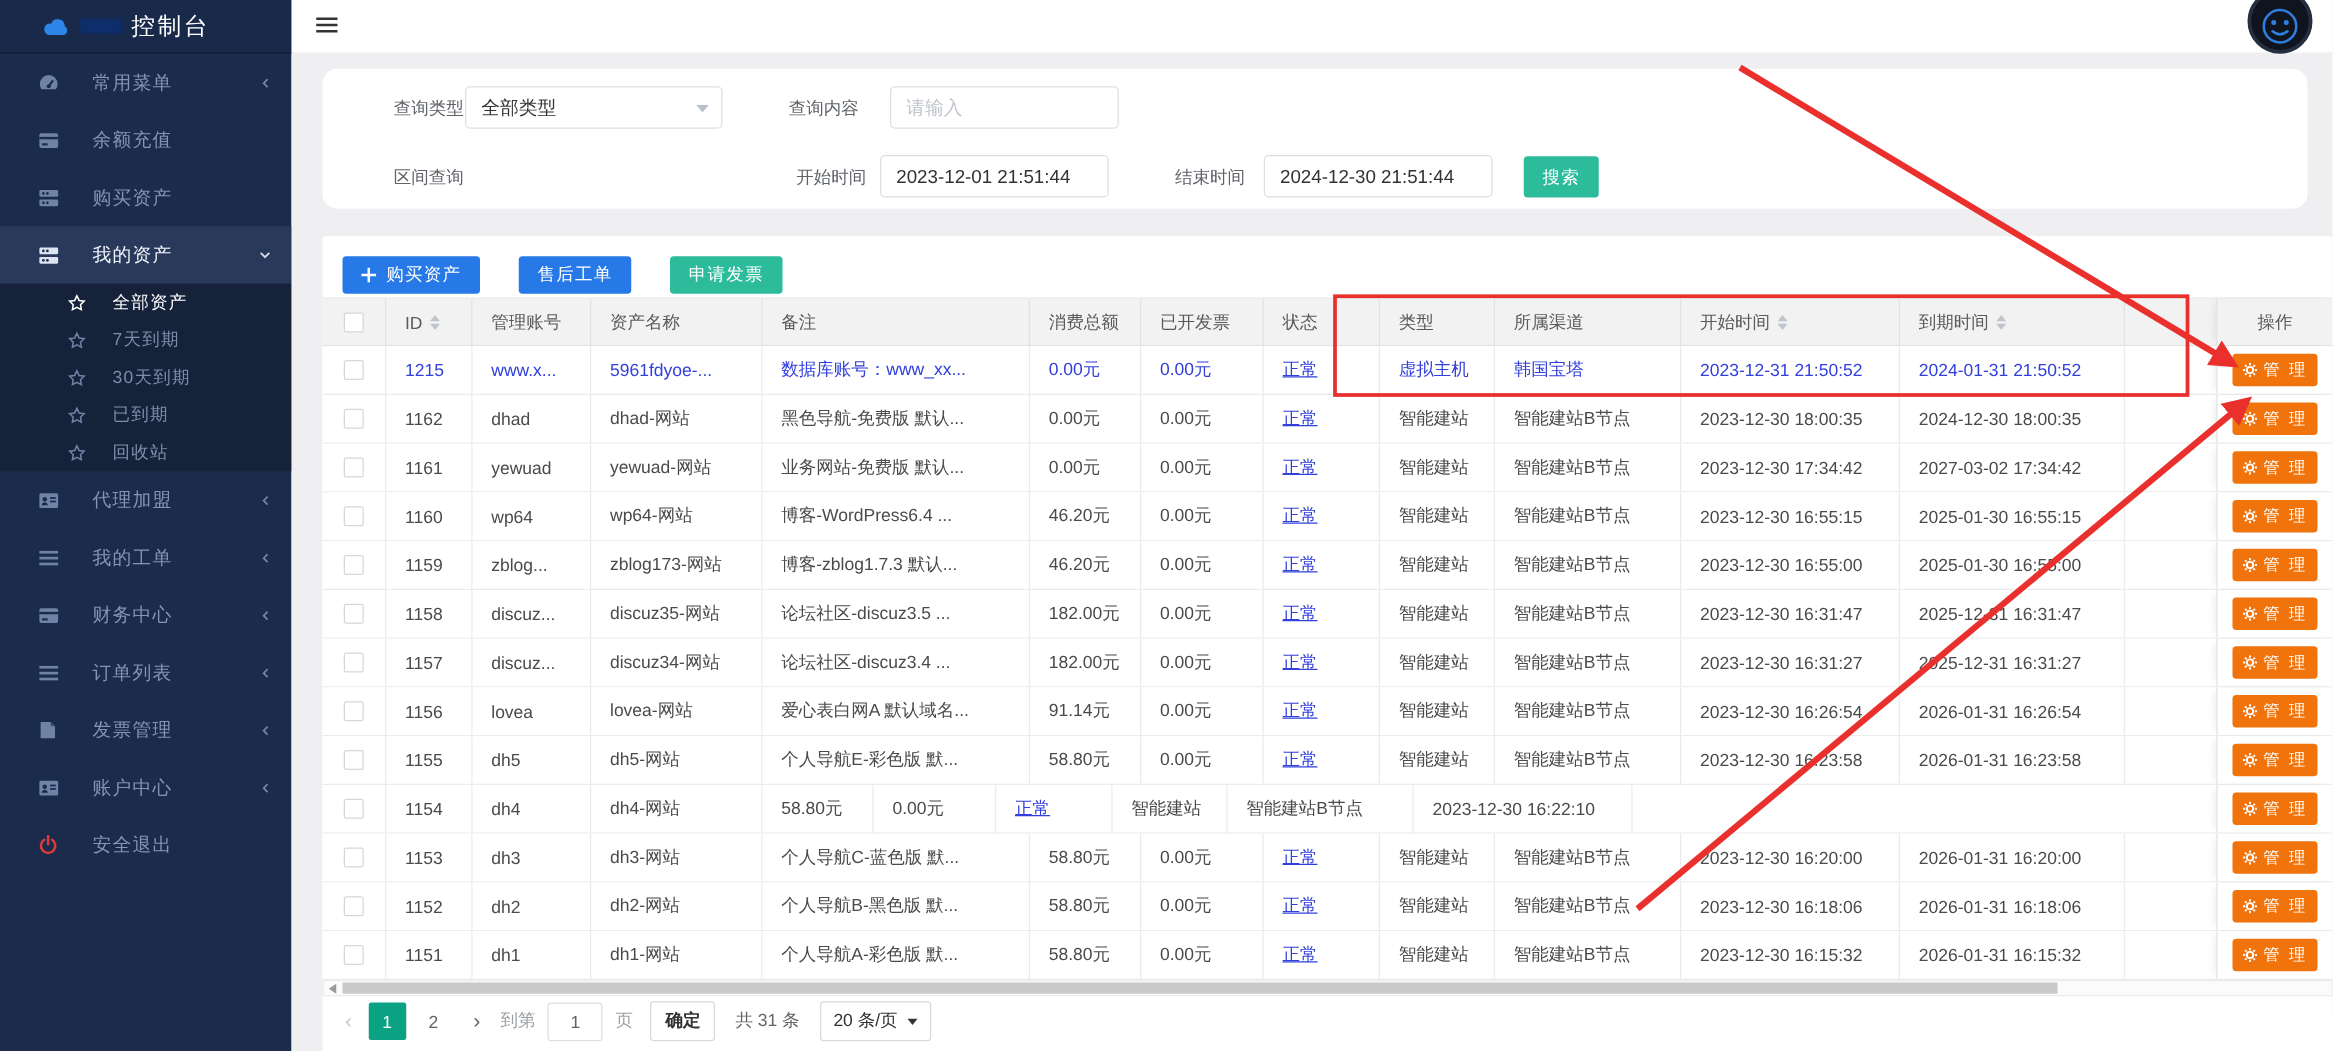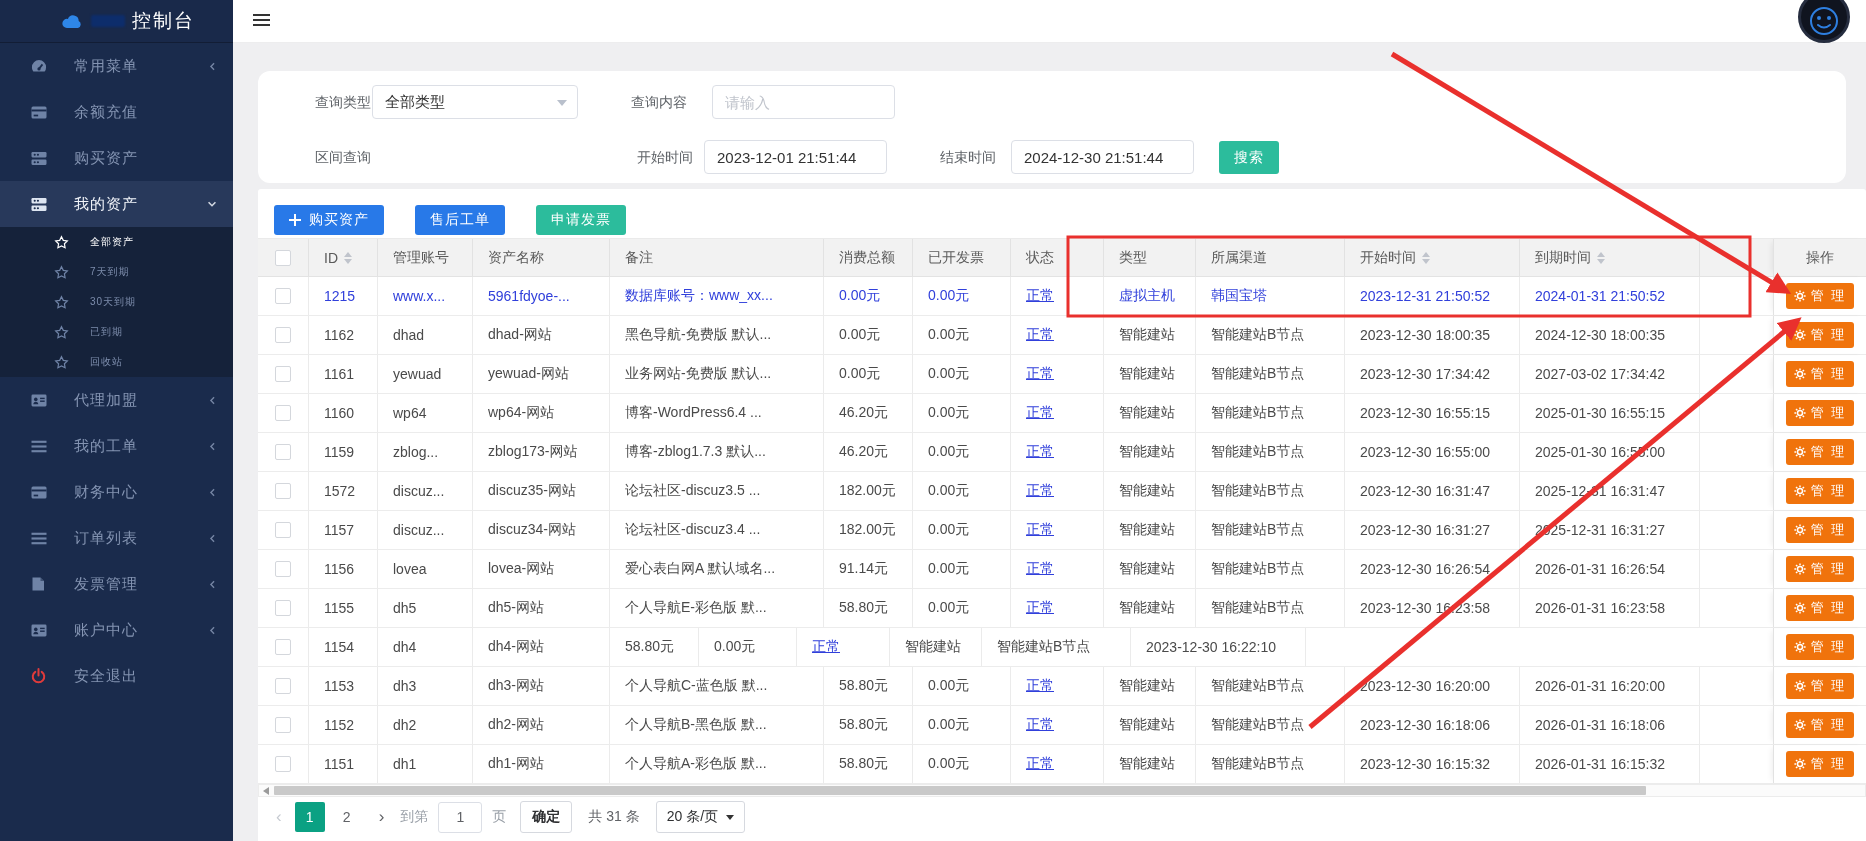--- a/index.html
+++ b/index.html
@@ -1,46 +1,46 @@
 <!DOCTYPE html>
 <html style="--accent-blue: #2879e8; --accent-teal: #2cbc9c; --link-blue: #3140db; --manage-orange: #f0730c; --active-page-teal: #0ba183; --annotation-red: #e9302d;"><head>
 <meta charset="utf-8">
 <style>
   * { margin:0; padding:0; box-sizing:border-box; }
   html,body { width:1866px; height:841px; overflow:hidden; }
   body { font-family:"Liberation Sans","DejaVu Sans",sans-serif; background:#efeff1; position:relative; }
 
   
   .sidebar { position:absolute; left:0; top:0; width:233px; height:841px; background:#1a2b4c; z-index:2; }
-  .logo { height:43px; display:flex; align-items:center; padding-left:60px; background:#19294a; border-bottom:1px solid rgba(0,0,0,.28); gap:7px; cursor:pointer; }
+  .logo { height:43px; display:flex; align-items:center; padding-left:33px; background:#19294a; border-bottom:1px solid rgba(0,0,0,.28); gap:7px; cursor:pointer; }
   .logo-redact { width:34px; height:12px; background:#0d2d6b; border-radius:2px; filter:blur(1.2px); }
   .logo-title { color:#ffffff; font-size:19px; letter-spacing:2px; }
   .nav { display:flex; flex-direction:column; }
   .nav-item { position:relative; display:flex; align-items:center; color:#8494b2; font-size:15px; cursor:pointer; padding-left:30px; letter-spacing:1px; }
   .nav-item.top { height:46px; }
   .nav-item .nav-icon { width:20px; height:16px; margin-right:24px; display:flex; align-items:center; color:#6f83a6; flex:none; }
   .nav-item.active-parent { background:#28395b; color:#f2f5fa; }
   .nav-item.active-parent .nav-icon { color:#dde5f1; }
-  .nav-item.sub { height:30px; background:#15223a; padding-left:54px; font-size:10px; color:#7d8dac; }
+  .nav-item.sub { height:30px; background:#15223a; padding-left:54px; font-size:14px; color:#7d8dac; }
   .nav-item.sub .nav-icon { width:15px; margin-right:21px; }
   .nav-item.sub.active-sub { color:#ffffff; }
   .nav-item.sub.active-sub .nav-icon { color:#ffffff; }
   .chev { position:absolute; right:15px; display:flex; opacity:.85; }
   .power-icon { color:#e03b3b !important; }
 
   
   .main { position:absolute; left:233px; top:0; width:1633px; height:841px; }
   .topbar { height:43px; background:#ffffff; position:relative; border-bottom:1px solid #ededee; }
   .hamburger { position:absolute; left:20px; top:14px; width:17px; cursor:pointer; }
   .hamburger i { display:block; height:2px; background:#333; margin-bottom:3px; }
   .avatar { position:absolute; right:16px; top:-9px; width:52px; height:52px; border-radius:50%; background:#10141f; border:3px solid #262d3f; cursor:pointer; overflow:hidden; }
   .content { position:absolute; top:43px; left:0; right:0; bottom:0; }
 
   
-  .filter-card { position:absolute; left:25px; top:12px; width:1588px; height:112px; background:#fff; border-radius:12px;margin-top:16px; }
+  .filter-card { position:absolute; left:25px; top:12px; width:1588px; height:112px; background:#fff; border-radius:12px; }
   .flabel { position:absolute; font-size:14px; color:#5f6368; height:34px; line-height:34px; white-space:nowrap; }
   .fselect, .finput { position:absolute; height:34px; border:1px solid #dcdfe6; border-radius:4px; background:#fff; font-size:15px; color:#333; display:flex; align-items:center; padding:0 26px 0 12px; cursor:pointer; white-space:nowrap; }
   .finput { cursor:text; padding-right:12px; font-family:inherit; }
   .finput::placeholder { color:#c0c4cc; }
   .sel-caret { position:absolute; right:10px; top:14px; width:0; height:0; border-left:5px solid transparent; border-right:5px solid transparent; border-top:6px solid #b9c0cc; }
   .search-btn { position:absolute; left:961px; top:70px; height:33px; padding:0 15px; background:var(--accent-teal); color:#fff; border:none; border-radius:3px; font-size:14px; cursor:pointer; letter-spacing:1px; }
 
   
   .main-card { position:absolute; left:25px; top:146px; width:1608px; height:652px; background:#fff; border-radius:3px 3px 0 0; }
   .toolbar { position:absolute; top:16px; left:16px; display:flex; gap:31px; }
@@ -576,21 +576,21 @@
                     </g>
                   </svg>
                   <span>管 理</span>
                 </button>
               </div>
             </div>
             <div class="trow">
               <div class="cell cb">
                 <span class="checkbox"></span>
               </div>
-              <div class="cell" style="width:69px">1572</div>
+              <div class="cell" style="width:69px">1158</div>
               <div class="cell" style="width:95px">discuz...</div>
               <div class="cell" style="width:137px">discuz35-网站</div>
               <div class="cell" style="width:214px">论坛社区-discuz3.5 ...</div>
               <div class="cell" style="width:89px">182.00元</div>
               <div class="cell" style="width:98px">0.00元</div>
               <div class="cell status" style="width:93px">正常</div>
               <div class="cell" style="width:92px">智能建站</div>
               <div class="cell" style="width:149px">智能建站B节点</div>
               <div class="cell" style="width:175px">2023-12-30 16:31:47</div>
               <div class="cell" style="width:180px">2025-12-31 16:31:47</div>

